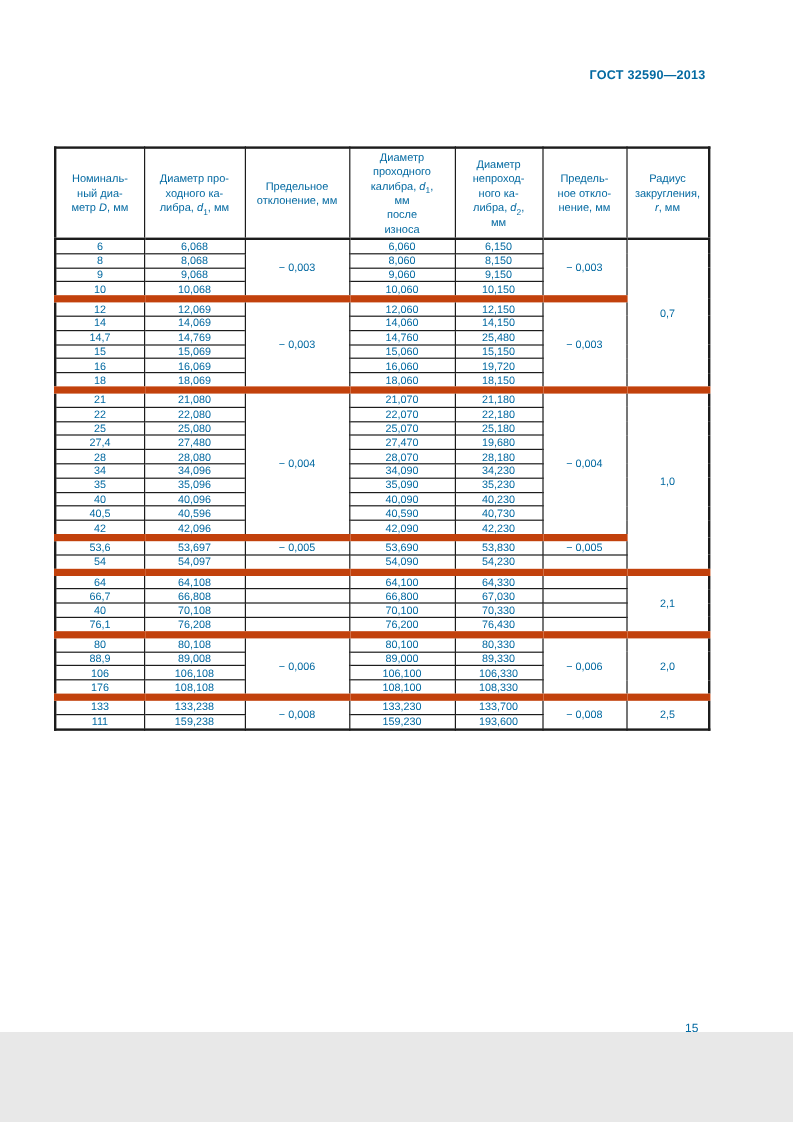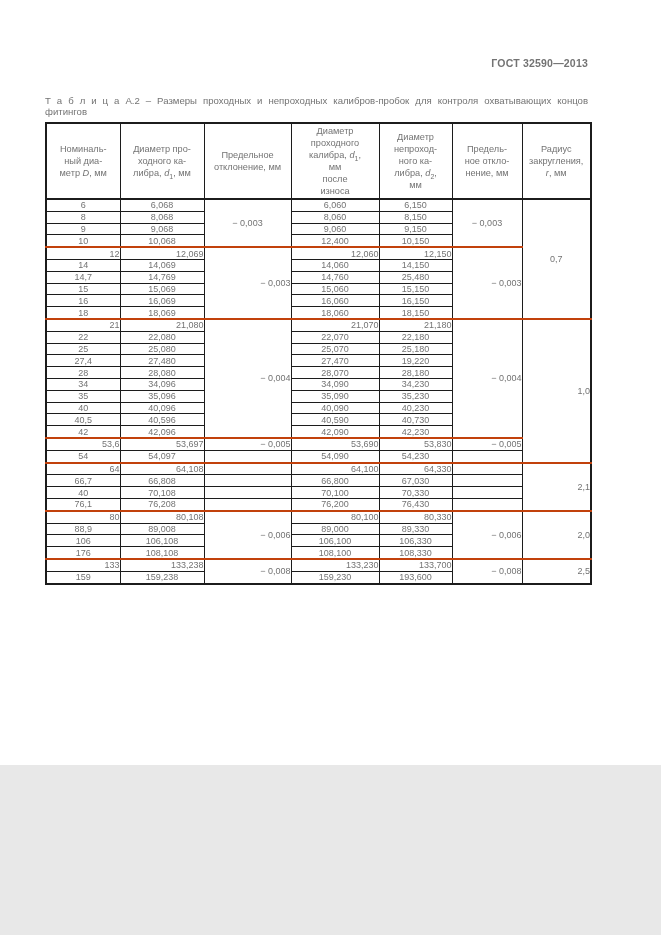--- a/index.html
+++ b/index.html
@@ -1,23 +1,23 @@
 <!DOCTYPE html>
 <html><head>
 <meta charset="utf-8">
 <style>
   html,body{margin:0;padding:0;background:#e8e8e8;}
   .page{
     position:relative;
-    width:661px;height:765px;
+    width:661px;height:860px;
     background:#ffffff;
     outline:1px solid #c7c7c7;
     margin:0 auto;
     font-family:"Liberation Sans", sans-serif;
-    color:#737373;
+    color:#0369a1;
     overflow:hidden;
   }
   .doc-number{
     position:absolute;top:57px;right:73px;
     font-size:10.5px;font-weight:bold;letter-spacing:.2px;
   }
   .caption{
     position:absolute;top:95px;left:45px;width:543px;
     font-size:9.6px;line-height:11px;
   }
@@ -44,41 +44,36 @@
     line-height:12px;
     border-bottom:2px solid #1c1c1c;
   }
   table.dims tbody td{
     height:10.8px;
     font-size:9px;
     line-height:10px;
     white-space:nowrap;
   }
   table.dims tr.grp th, table.dims tr.grp td{
-    border-top:2px solid #c2410c;
-    text-align:right;
+    border-top:6px solid #c2410c;
   }
   table.dims i{font-style:italic;}
   table.dims sub{font-size:7px;line-height:0;}
   .page-number{
     position:absolute;top:852px;right:79px;
     font-size:10px;
   }
 </style>
 </head>
 <body>
 
 <div class="page">
 
   <div class="doc-number">ГОСТ 32590—2013</div>
 
-  <div class="caption">
-    <div class="caption-line1">Т а б л и ц а   А.2  –  Размеры проходных и непроходных калибров-пробок для контроля охватывающих концов</div>
-    <div class="caption-line2">фитингов</div>
-  </div>
 
   <table class="dims">
     <colgroup>
         <col style="width: 74px;">
         <col style="width: 84px;">
         <col style="width: 87px;">
         <col style="width: 88px;">
         <col style="width: 73px;">
         <col style="width: 70px;">
         <col style="width: 69px;">
@@ -112,21 +107,21 @@
         </tr>
         <tr>
           <td>9</td>
           <td>9,068</td>
           <td>9,060</td>
           <td>9,150</td>
         </tr>
         <tr>
           <td>10</td>
           <td>10,068</td>
-          <td>12,400</td>
+          <td>10,060</td>
           <td>10,150</td>
         </tr>
         <tr class="grp">
           <td>12</td>
           <td>12,069</td>
           <td rowspan="6">− 0,003</td>
           <td>12,060</td>
           <td>12,150</td>
           <td rowspan="6">− 0,003</td>
         </tr>
@@ -145,21 +140,21 @@
         <tr>
           <td>15</td>
           <td>15,069</td>
           <td>15,060</td>
           <td>15,150</td>
         </tr>
         <tr>
           <td>16</td>
           <td>16,069</td>
           <td>16,060</td>
-          <td>16,150</td>
+          <td>19,720</td>
         </tr>
         <tr>
           <td>18</td>
           <td>18,069</td>
           <td>18,060</td>
           <td>18,150</td>
         </tr>
         <tr class="grp">
           <td>21</td>
           <td>21,080</td>
@@ -178,21 +173,21 @@
         <tr>
           <td>25</td>
           <td>25,080</td>
           <td>25,070</td>
           <td>25,180</td>
         </tr>
         <tr>
           <td>27,4</td>
           <td>27,480</td>
           <td>27,470</td>
-          <td>19,220</td>
+          <td>19,680</td>
         </tr>
         <tr>
           <td>28</td>
           <td>28,080</td>
           <td>28,070</td>
           <td>28,180</td>
         </tr>
         <tr>
           <td>34</td>
           <td>34,096</td>
@@ -302,21 +297,21 @@
         <tr class="grp">
           <td>133</td>
           <td>133,238</td>
           <td rowspan="2">− 0,008</td>
           <td>133,230</td>
           <td>133,700</td>
           <td rowspan="2">− 0,008</td>
           <td rowspan="2">2,5</td>
         </tr>
         <tr>
-          <td>159</td>
+          <td>111</td>
           <td>159,238</td>
           <td>159,230</td>
           <td>193,600</td>
         </tr>
       </tbody>
   </table>
 
   <div class="page-number">15</div>
 
 </div>

